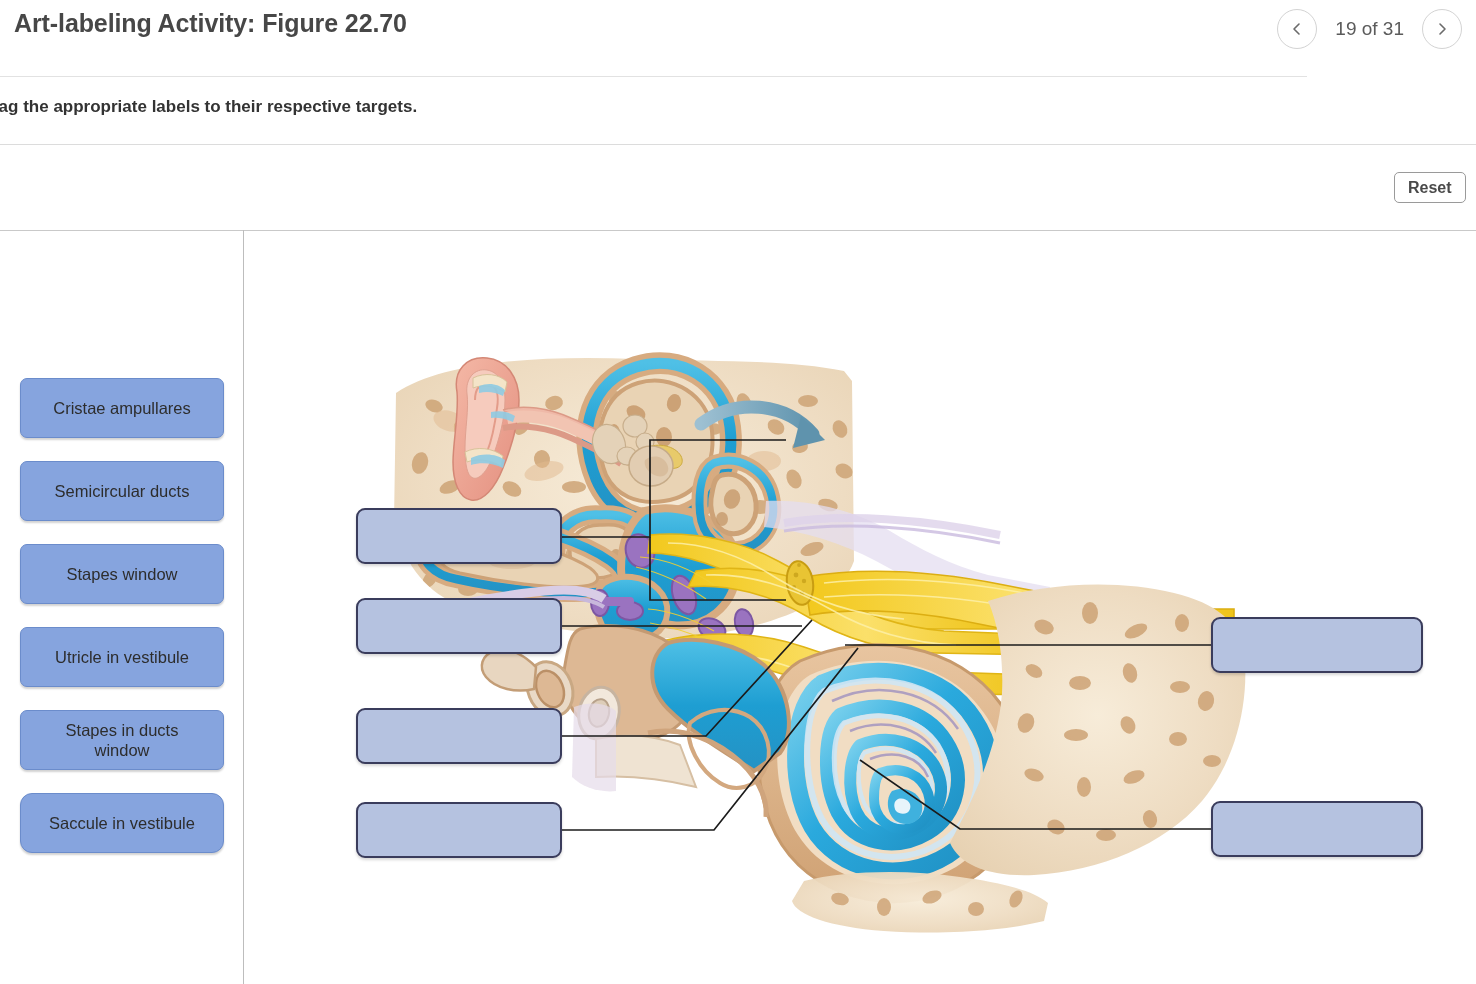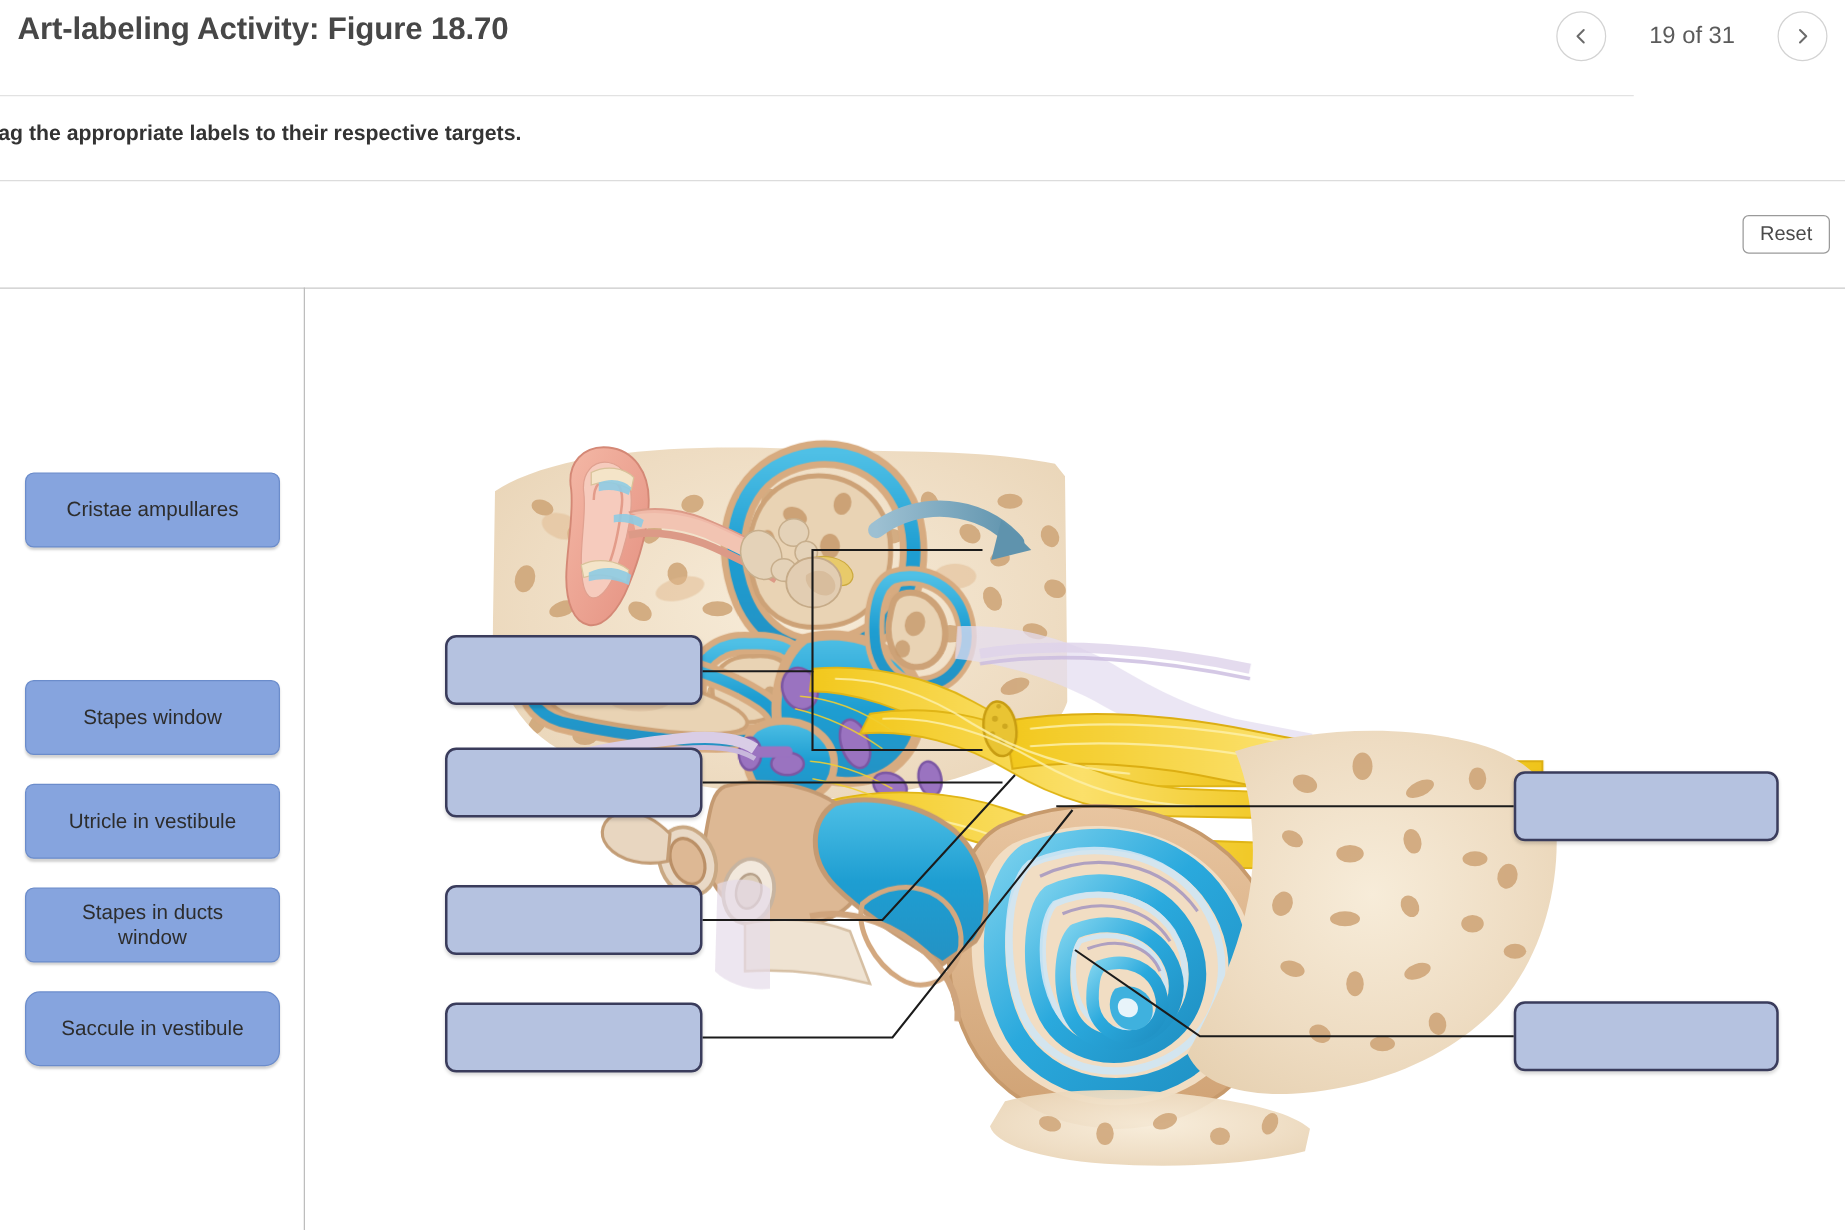--- a/index.html
+++ b/index.html
@@ -25,21 +25,21 @@
   }
   .header-title {
     position: absolute; left: 14px; top: 9px;
     font-size: 25px; font-weight: bold;
     color: #474747;
     letter-spacing: -0.1px;
     white-space: nowrap;
   }
   .nav-group {
     position: absolute; right: 14px; top: 8px;
-    display: flex; align-items: center; gap: 16px;
+    display: flex; align-items: center; gap: 0px;
     height: 42px;
     justify-content: center;
   }
   .nav-btn {
     width: 40px; height: 40px;
     border-radius: 50%;
     border: 1px solid #d3d3d3;
     background: #fff;
     display: flex; align-items: center; justify-content: center;
     cursor: pointer;
@@ -74,21 +74,21 @@
 
   
   .reset-btn {
     position: absolute; left: 1394px; top: 172px;
     height: 31px;
     padding: 0 13px;
     background: #fff;
     border: 1px solid #9a9a9a;
     border-radius: 5px;
     font-family: "Liberation Sans", sans-serif;
-    font-size: 16px; font-weight: normal;
+    font-size: 16px; font-weight: bold;
     color: #4a4a4a;
     cursor: pointer;
     line-height: 29px;
     white-space: nowrap;
   }
 
   
   .activity-panel {
     position: absolute; left: 0px; top: 230px;
     width: 1486px; height: 756px;
@@ -146,21 +146,21 @@
     width: 1476px; height: 984px;
     pointer-events: none;
   }
 </style>
 </head>
 <body>
 
 <div id="page">
 
   <div class="header">
-    <div class="header-title">Art-labeling Activity: Figure 18.70</div>
+    <div class="header-title">Art-labeling Activity: Figure 22.70</div>
 
     <div class="nav-group">
       <button class="nav-btn">
         <svg width="16" height="16" viewBox="0 0 16 16">
           <polyline points="10,3 5,8 10,13" fill="none" stroke="#6b6b6b" stroke-width="1.6" stroke-linecap="round" stroke-linejoin="round"></polyline>
         </svg>
       </button>
       <span class="nav-counter">19 of 31</span>
       <button class="nav-btn">
         <svg width="16" height="16" viewBox="0 0 16 16">
@@ -175,20 +175,23 @@
   <div class="instruction-rule"></div>
 
   <button class="reset-btn">Reset</button>
 
   <div class="activity-panel"></div>
   <div class="bank-divider"></div>
 
   <div class="bank" id="bank">
       <div class="bank-label" style="top: 148px; height: 60px;">
         <span>Cristae ampullares</span>
+      </div>
+      <div class="bank-label" style="top: 231px; height: 60px;">
+        <span>Semicircular ducts</span>
       </div>
       <div class="bank-label" style="top: 314px; height: 60px;">
         <span>Stapes window</span>
       </div>
       <div class="bank-label" style="top: 397px; height: 60px; justify-content: center;">
         <span>Utricle in vestibule</span>
       </div>
       <div class="bank-label" style="top: 480px; height: 60px;">
         <span>Stapes in ducts window</span>
       </div>

